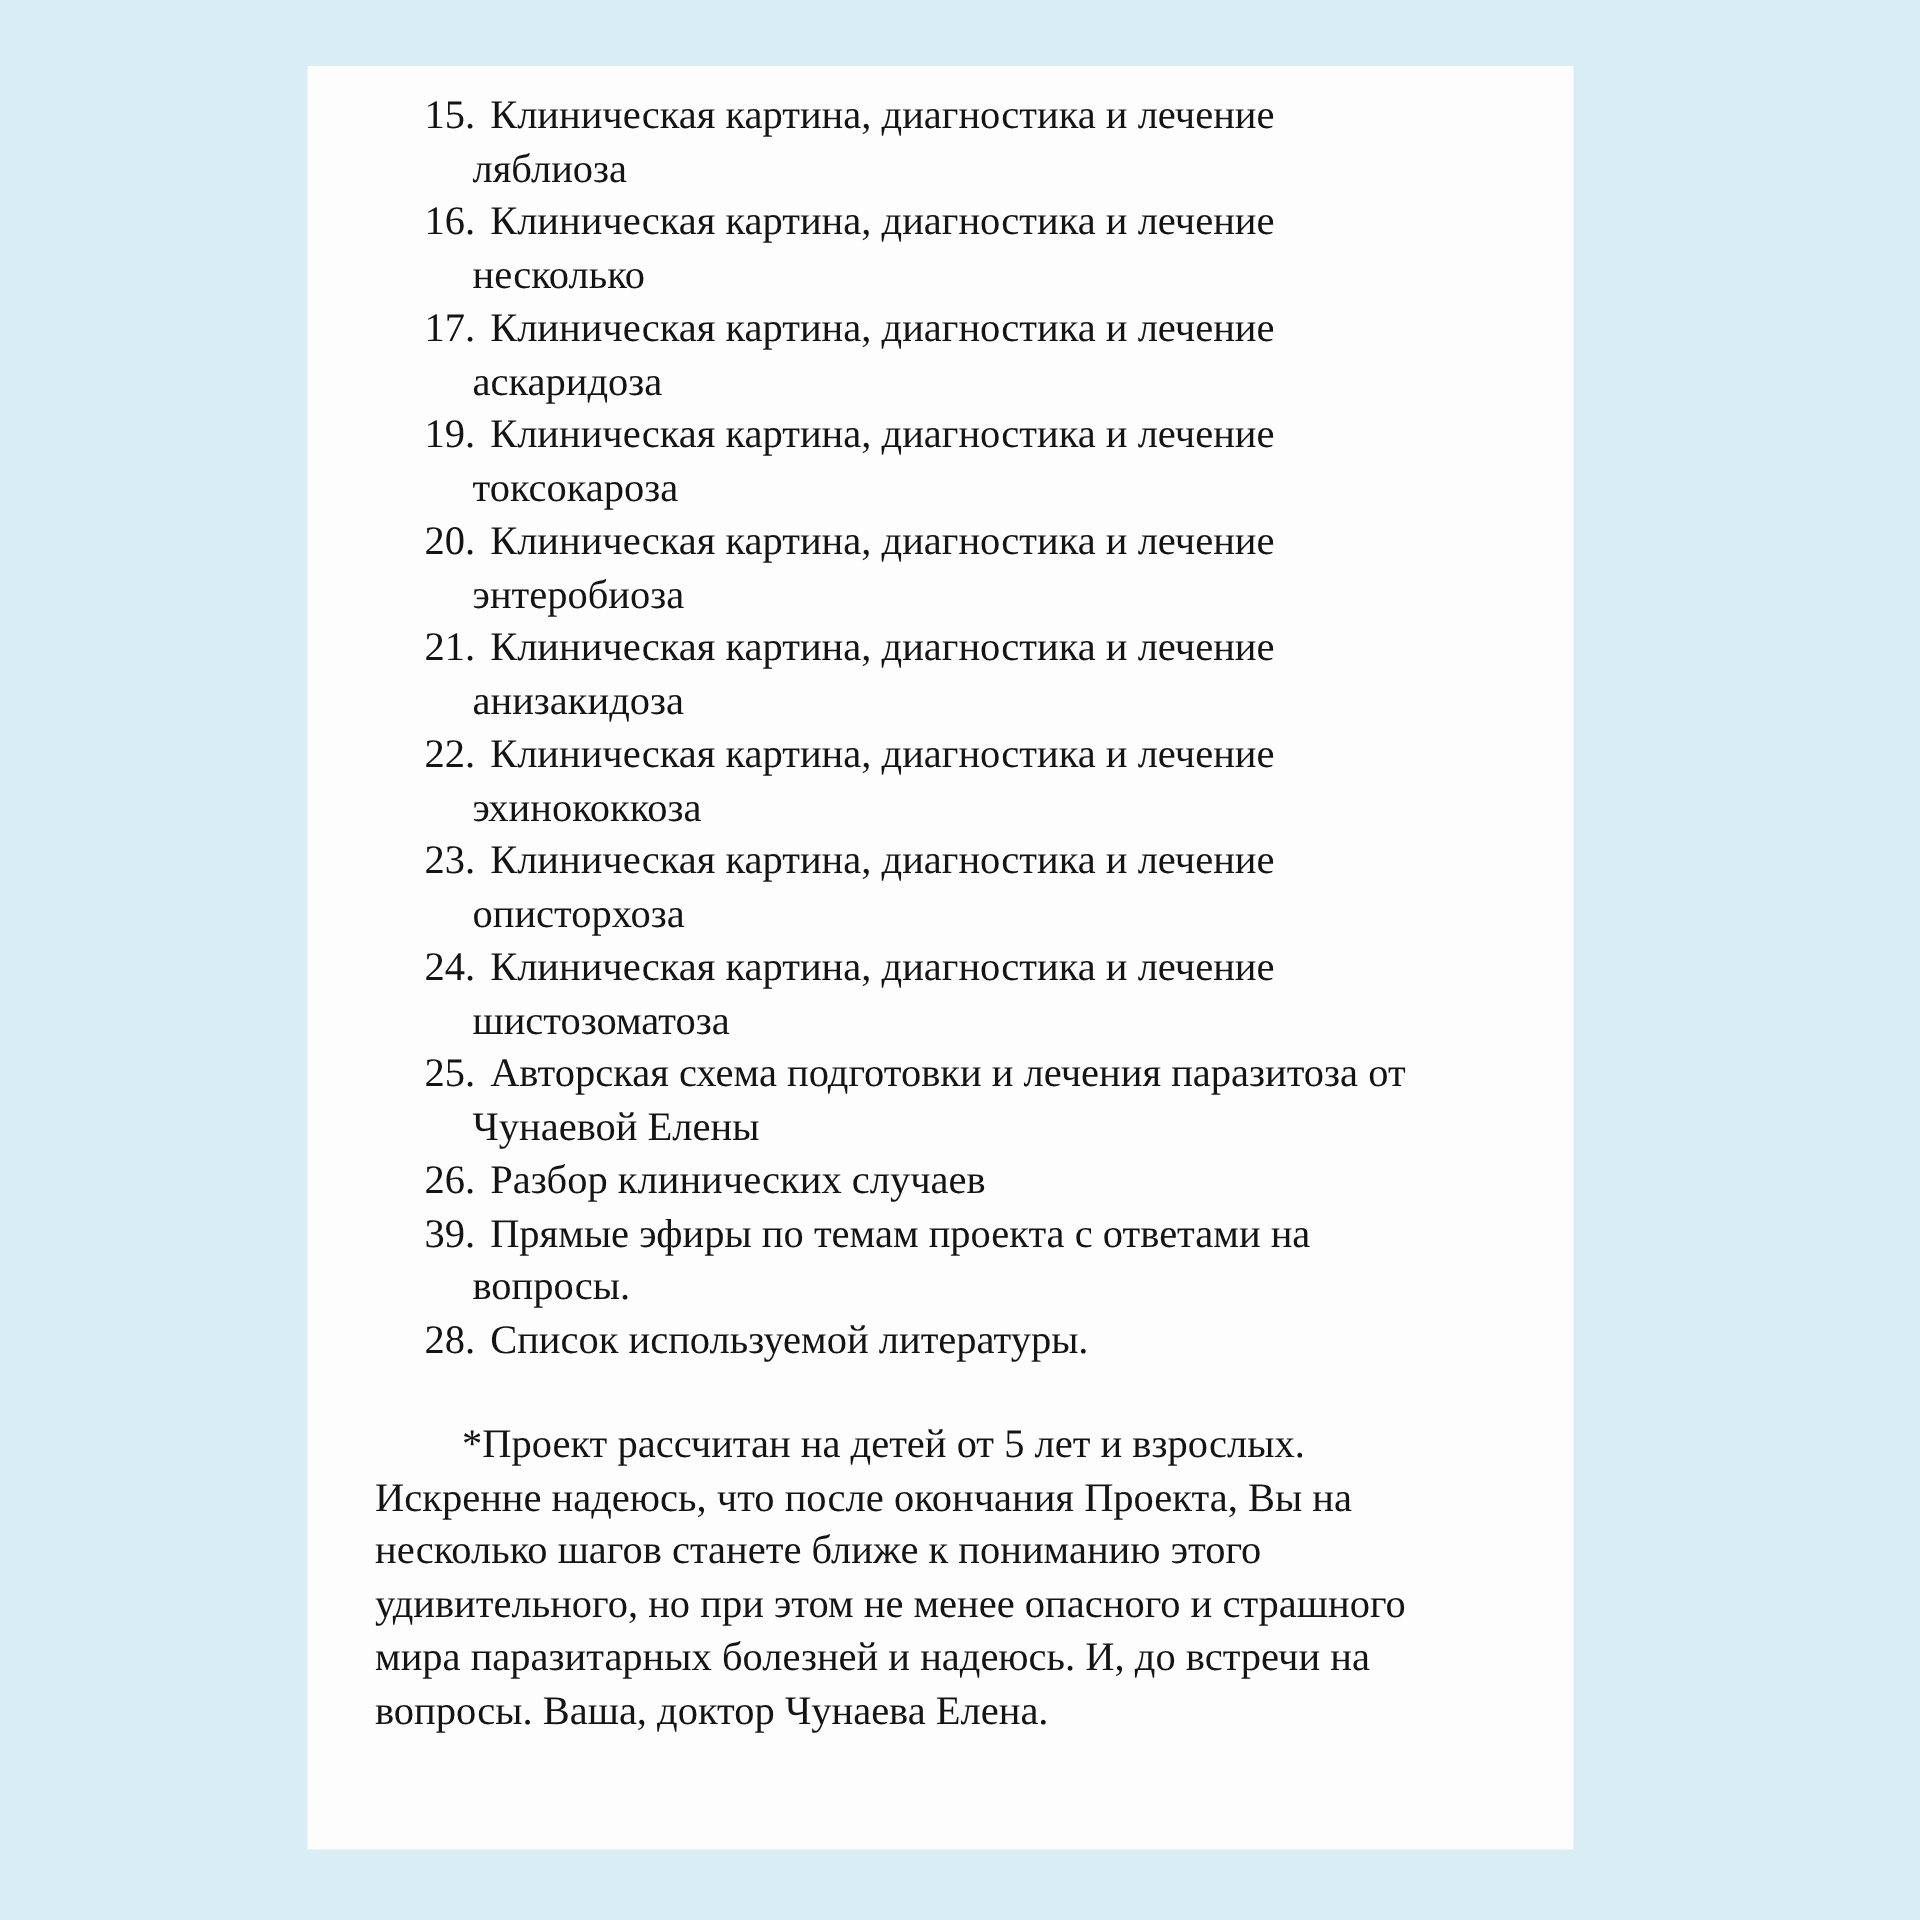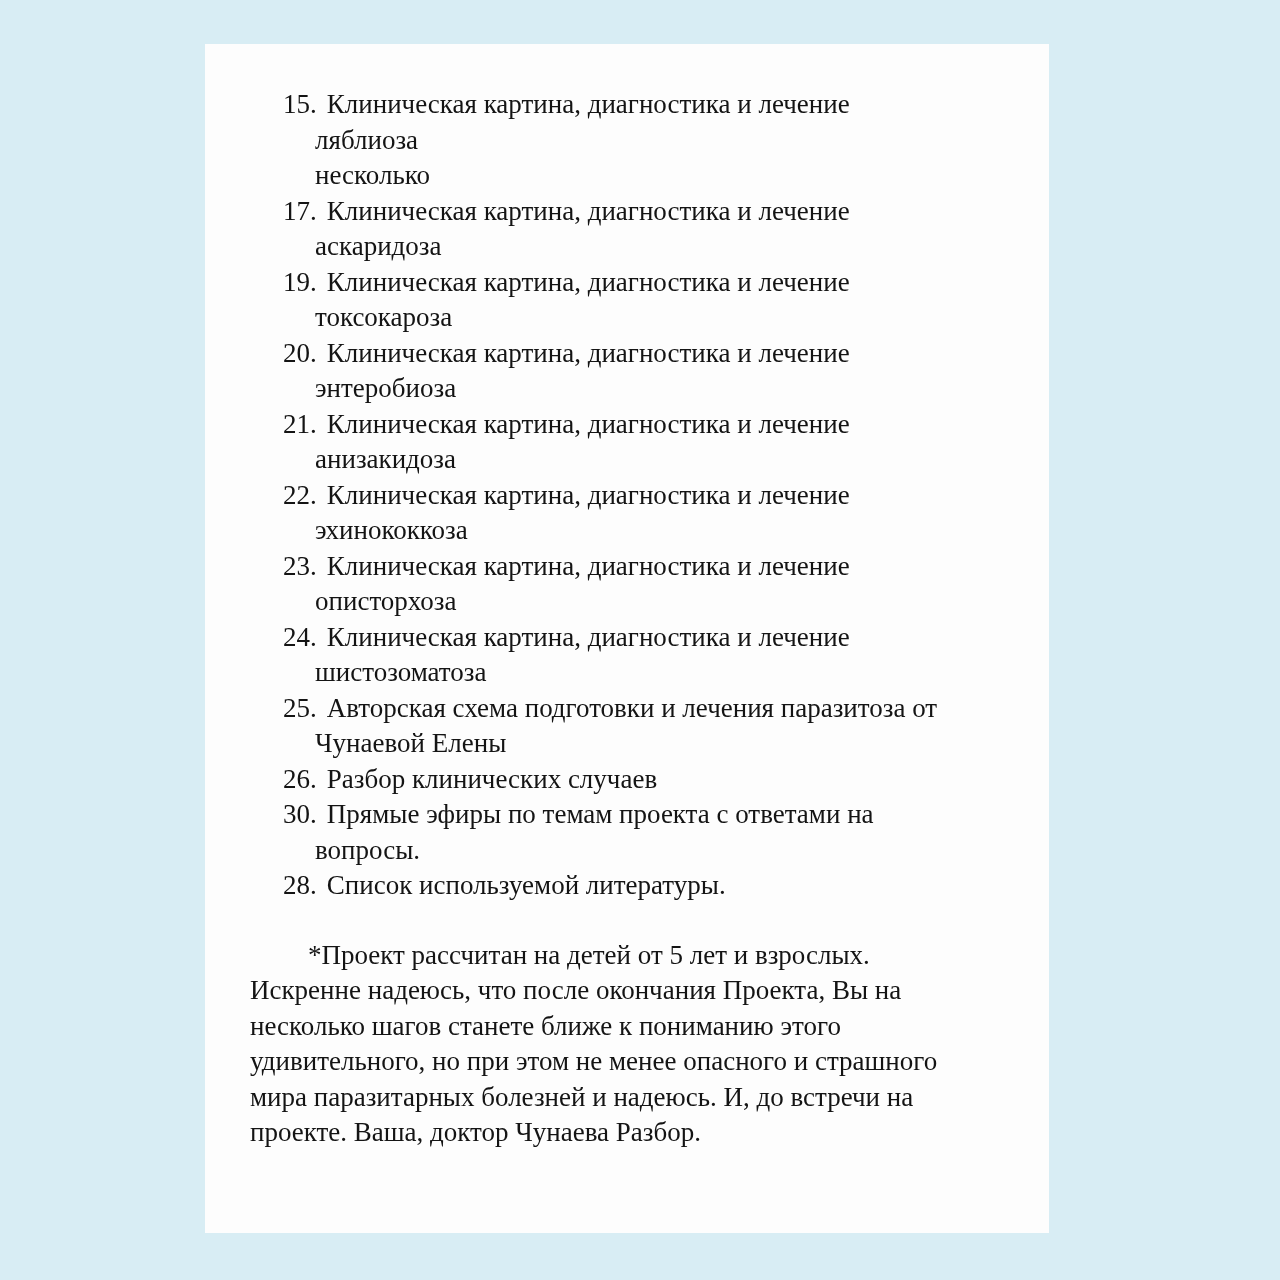--- a/index.html
+++ b/index.html
@@ -18,21 +18,20 @@
   .page {
     position: absolute;
     left: 205px;
     top: 44px;
     width: 844px;
     height: 1189px;
     background: var(--page, #fdfdfd);
   }
   .toc {
     padding-top: 15px;
-    margin-top: 28px;
   }
   .line {
     font-size: 27px;
     line-height: 35.5px;
     white-space: nowrap;
   }
   .item {
     margin-left: 110px;
   }
   .first {
@@ -54,20 +53,21 @@
 <div class="page">
 
   <div class="toc">
 
     <div class="item">
       <div class="line first"><span class="num">15.</span><span>Клиническая картина, диагностика и лечение</span></div>
       <div class="line">ляблиоза</div>
     </div>
 
     <div class="item">
+      <div class="line first"><span class="num">16.</span><span>Клиническая картина, диагностика и лечение</span></div>
       <div class="line">несколько</div>
     </div>
 
     <div class="item">
       <div class="line first"><span class="num">17.</span><span>Клиническая картина, диагностика и лечение</span></div>
     </div>
 
     <div class="item">
       <div class="line">аскаридоза</div>
     </div>
@@ -105,32 +105,32 @@
     <div class="item">
       <div class="line first"><span class="num">25.</span><span>Авторская схема подготовки и лечения паразитоза от</span></div>
       <div class="line">Чунаевой Елены</div>
     </div>
 
     <div class="item">
       <div class="line first"><span class="num">26.</span><span>Разбор клинических случаев</span></div>
     </div>
 
     <div class="item">
-      <div class="line first"><span class="num">30.</span><span>Прямые эфиры по темам проекта с ответами на</span></div>
+      <div class="line first"><span class="num">39.</span><span>Прямые эфиры по темам проекта с ответами на</span></div>
       <div class="line">вопросы.</div>
     </div>
 
     <div class="item">
       <div class="line first"><span class="num">28.</span><span>Список используемой литературы.</span></div>
     </div>
 
   </div>
 
   <div class="para">
     <div class="line indent">*Проект рассчитан на детей от 5 лет и взрослых.</div>
     <div class="line">Искренне надеюсь, что после окончания Проекта, Вы на</div>
     <div class="line">несколько шагов станете ближе к пониманию этого</div>
     <div class="line">удивительного, но при этом не менее опасного и страшного</div>
     <div class="line">мира паразитарных болезней и надеюсь. И, до встречи на</div>
-    <div class="line">проекте. Ваша, доктор Чунаева Разбор.</div>
+    <div class="line">вопросы. Ваша, доктор Чунаева Елена.</div>
   </div>
 
 </div>
 
 </body></html>

